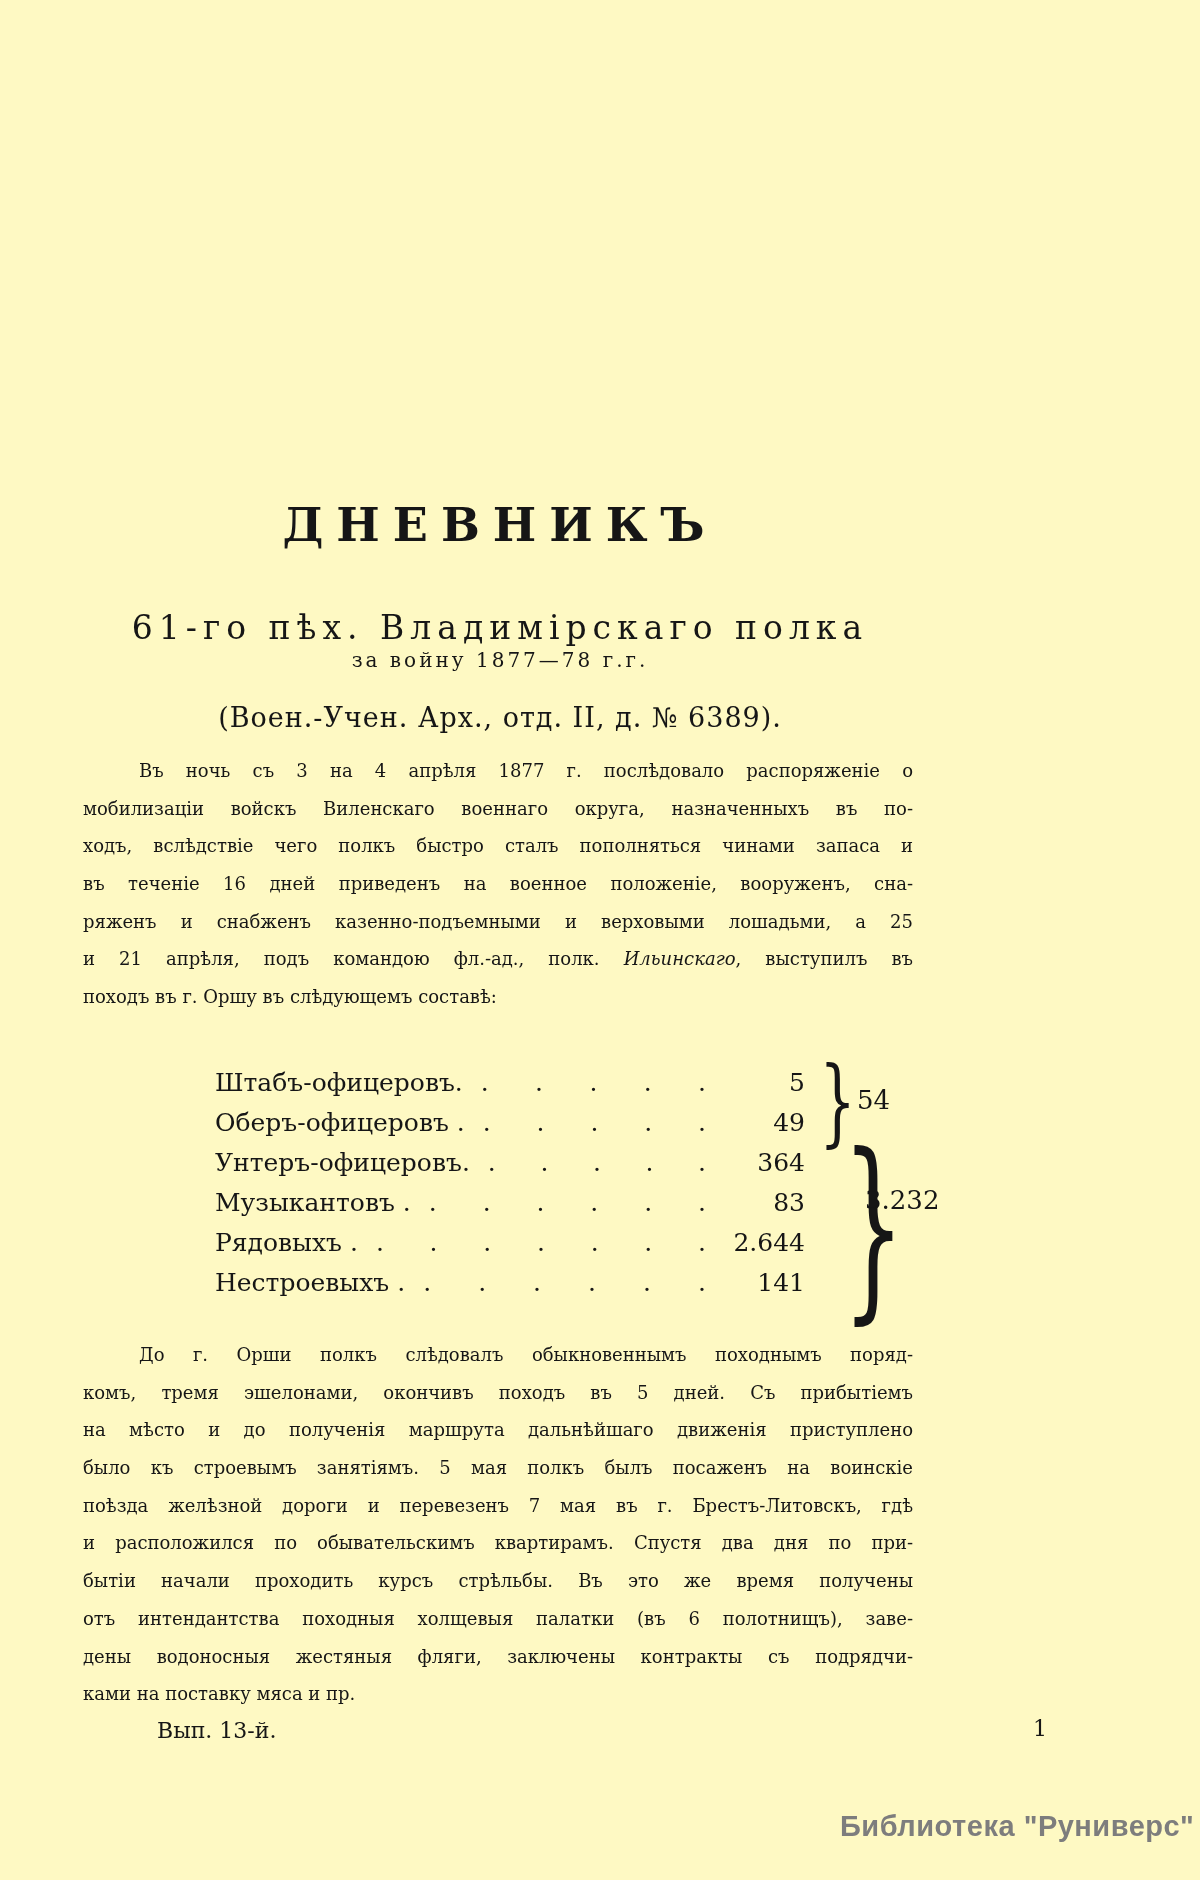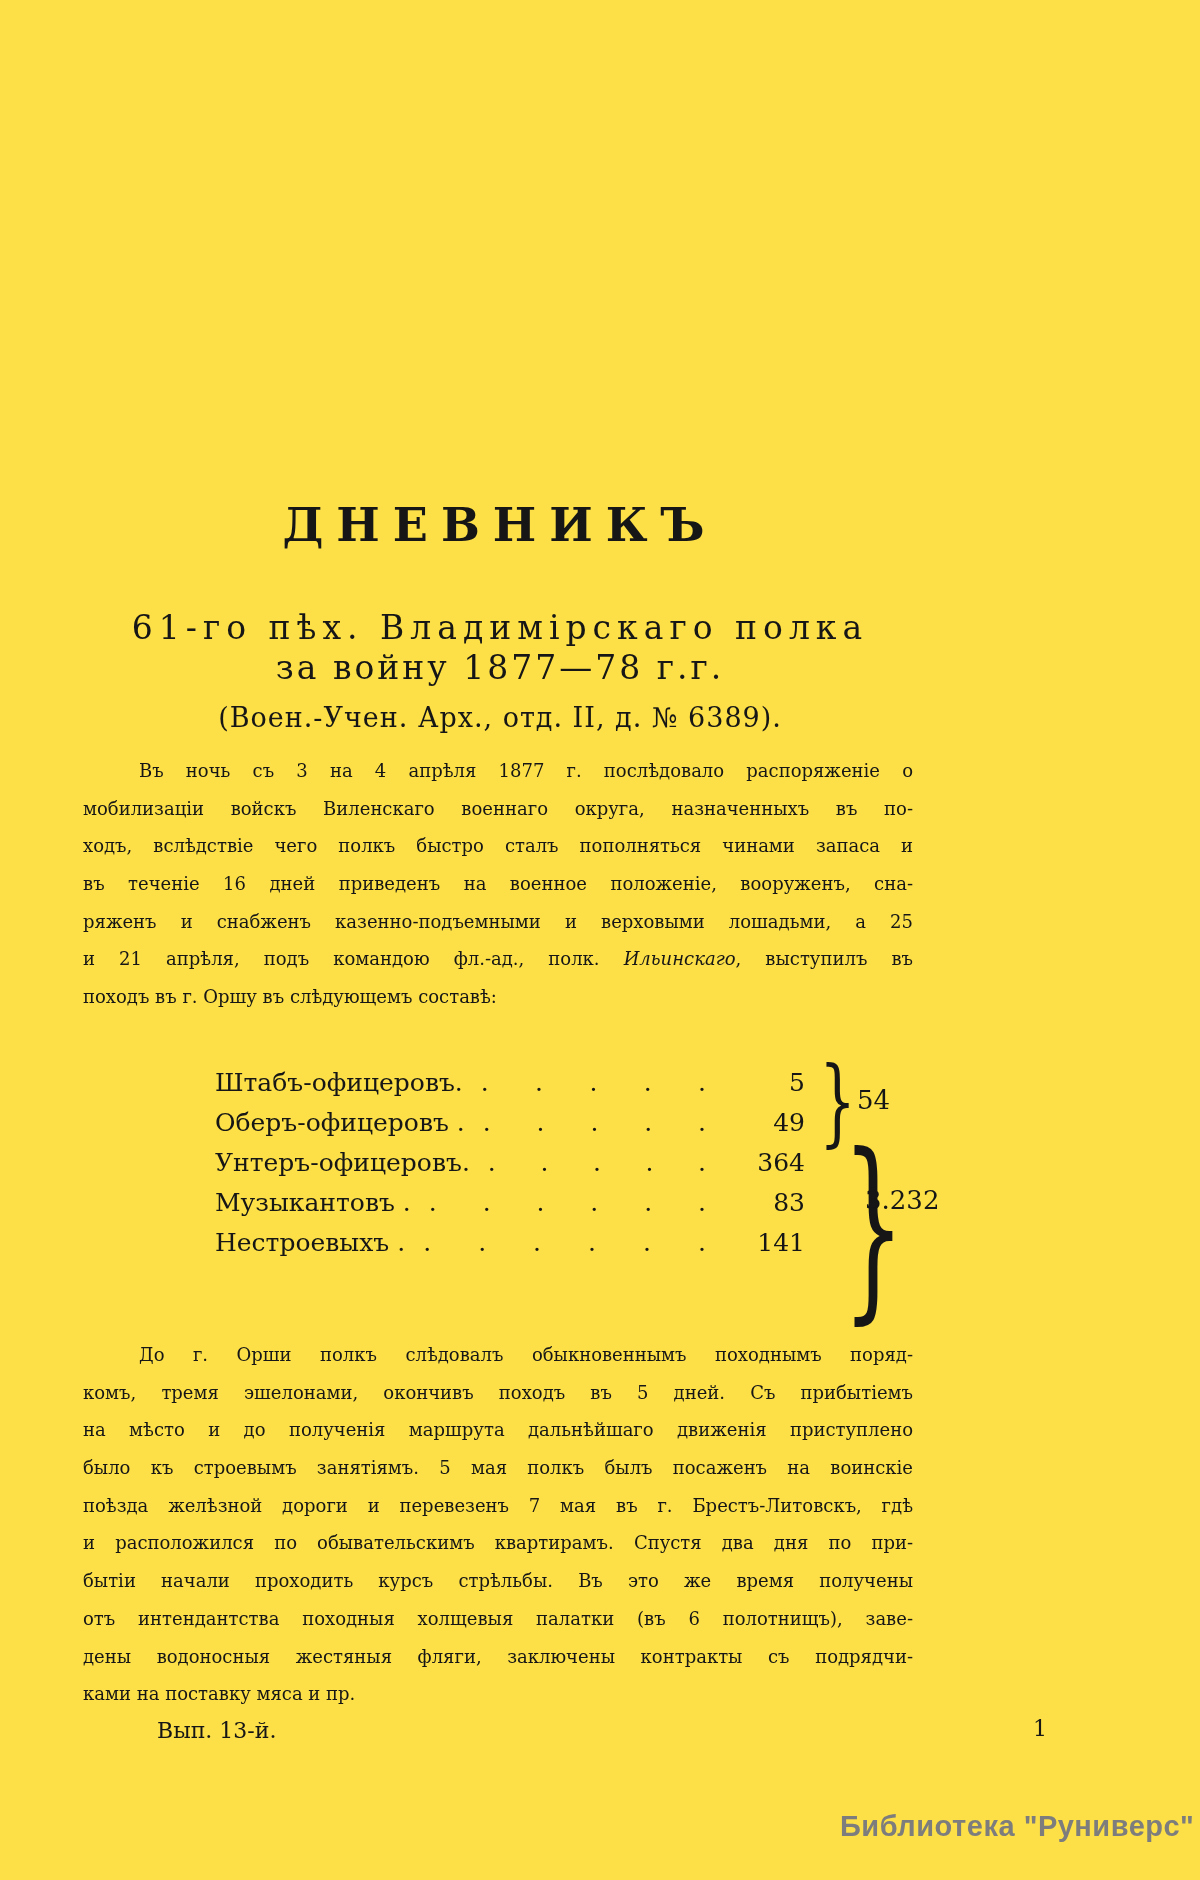--- a/index.html
+++ b/index.html
@@ -1,19 +1,19 @@
 <!DOCTYPE html>
 <html><head>
 <meta charset="utf-8">
 <style>
   html,body{margin:0;padding:0;background:#e8e8e8;}
   .page{
     position:relative;
     width:1200px;height:1880px;
-    background:#fde047;
+    background:#fef9c3;
     margin:0 auto;
     font-family:"DejaVu Serif","Liberation Serif",serif;
     color:#161616;
     overflow:hidden;
   }
   .abs{position:absolute;}
   .doc-title{
     left:85px;top:498px;width:830px;
     text-align:center;
     font-size:46px;font-weight:bold;
@@ -23,21 +23,21 @@
   .doc-subtitle{
     left:85px;top:608px;width:830px;
     text-align:center;
     font-size:33px;font-weight:500;
     letter-spacing:6px;
     white-space:nowrap;
   }
   .doc-subtitle2{
     left:85px;top:648px;width:830px;
     text-align:center;
-    font-size:33px;
+    font-size:20px;
     letter-spacing:3px;
     white-space:nowrap;
   }
   .doc-archive{
     left:85px;top:702px;width:830px;
     text-align:center;
     font-size:27px;
     letter-spacing:1px;
     white-space:nowrap;
   }
@@ -150,20 +150,25 @@
       <span class="roster-label">Унтеръ-офицеровъ.</span>
       <span class="leader">. . . . .</span>
       <span class="roster-value">364</span>
     </div>
     <div class="roster-row">
       <span class="roster-label">Музыкантовъ .</span>
       <span class="leader">. . . . . .</span>
       <span class="roster-value">83</span>
     </div>
     <div class="roster-row">
+      <span class="roster-label">Рядовыхъ .</span>
+      <span class="leader">. . . . . . .</span>
+      <span class="roster-value">2.644</span>
+    </div>
+    <div class="roster-row">
       <span class="roster-label">Нестроевыхъ .</span>
       <span class="leader">. . . . . .</span>
       <span class="roster-value">141</span>
     </div>
     <div class="brace brace1">}</div>
     <div class="gsum gsum1">54</div>
     <div class="brace brace2">}</div>
     <div class="gsum gsum2">3.232</div>
   </div>
 

